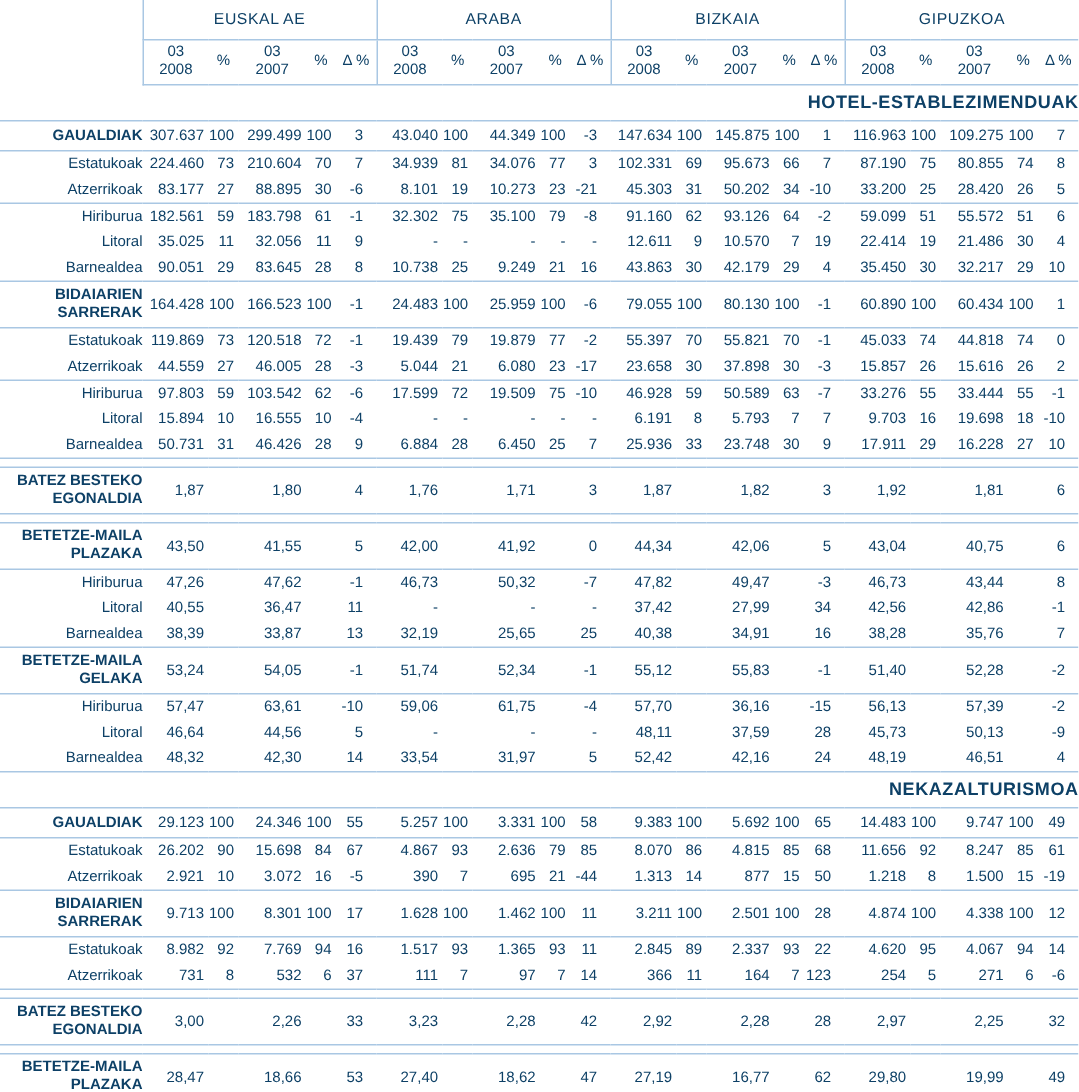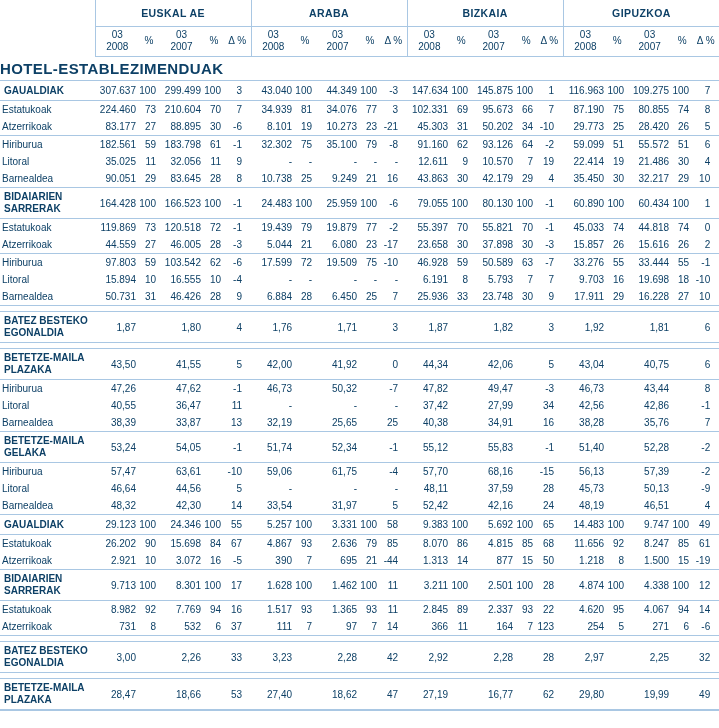--- a/index.html
+++ b/index.html
@@ -11,35 +11,35 @@
     width:719px;height:728px;overflow:hidden;
     font-family:"Liberation Sans","DejaVu Sans",sans-serif;
     font-size:10px;color:var(--ink);
   }
   table{
     border-collapse:collapse;table-layout:fixed;width:719px;
     border-bottom:2px solid var(--line);
   }
   td,th{padding:0;vertical-align:middle;font-weight:normal;line-height:13px;}
   th.region{
-    font-weight:bold;font-size:10.5px;letter-spacing:.4px;text-align:center;
+    font-weight:normal;font-size:10.5px;letter-spacing:.4px;text-align:center;
     padding:7px 0 6px 0;
   }
   th.colhead{
     text-align:center;white-space:pre-line;line-height:12px;padding:2px 0 3px 0;
   }
   .gl{border-left:1px solid var(--line);}
   .bb{border-bottom:1px solid var(--line);}
   tr.b td{border-bottom:1px solid var(--line);}
   tr.title td{
-    text-align:left;font-weight:bold;font-size:15px;letter-spacing:.4px;
+    text-align:right;font-weight:bold;font-size:12px;letter-spacing:.4px;
     padding:5px 0 5px 0;border-bottom:1px solid var(--line);
   }
   tr.spacer td{height:5px;border-bottom:1px solid var(--line);}
-  td.lbl{text-align:left;padding-left:4px;line-height:12px;}
+  td.lbl{text-align:right;padding-left:4px;line-height:12px;}
   td.lbl.sub{padding-left:2px;}
   tr.boldrow td{font-weight:bold;}
   tr.boldrow td.num{font-weight:normal;}
   td.num{text-align:right;padding-right:3px;white-space:nowrap;}
   td.num.dlt{padding-right:9px;}
   tr.datarow td{padding-top:2px;padding-bottom:2px;}
   tr.boldrow td{padding-top:3px;padding-bottom:3px;}
 </style>
 </head>
 <body>
@@ -168,21 +168,21 @@
         <td class="num">8.101</td>
         <td class="num">19</td>
         <td class="num">10.273</td>
         <td class="num">23</td>
         <td class="num dlt">-21</td>
         <td class="num">45.303</td>
         <td class="num">31</td>
         <td class="num">50.202</td>
         <td class="num">34</td>
         <td class="num dlt">-10</td>
-        <td class="num">29.773</td>
+        <td class="num">33.200</td>
         <td class="num">25</td>
         <td class="num">28.420</td>
         <td class="num">26</td>
         <td class="num dlt">5</td>
       </tr>
       <tr class="datarow">
         <td class="lbl sub">Hiriburua</td>
         <td class="num">182.561</td>
         <td class="num">59</td>
         <td class="num">183.798</td>
@@ -539,21 +539,21 @@
         <td class="num">63,61</td>
         <td class="num"></td>
         <td class="num dlt">-10</td>
         <td class="num">59,06</td>
         <td class="num"></td>
         <td class="num">61,75</td>
         <td class="num"></td>
         <td class="num dlt">-4</td>
         <td class="num">57,70</td>
         <td class="num"></td>
-        <td class="num">68,16</td>
+        <td class="num">36,16</td>
         <td class="num"></td>
         <td class="num dlt">-15</td>
         <td class="num">56,13</td>
         <td class="num"></td>
         <td class="num">57,39</td>
         <td class="num"></td>
         <td class="num dlt">-2</td>
       </tr>
       <tr class="datarow">
         <td class="lbl sub">Litoral</td>
@@ -593,20 +593,23 @@
         <td class="num">52,42</td>
         <td class="num"></td>
         <td class="num">42,16</td>
         <td class="num"></td>
         <td class="num dlt">24</td>
         <td class="num">48,19</td>
         <td class="num"></td>
         <td class="num">46,51</td>
         <td class="num"></td>
         <td class="num dlt">4</td>
+      </tr>
+      <tr class="title">
+        <td colspan="21">NEKAZALTURISMOA</td>
       </tr>
       <tr class="datarow boldrow b">
         <td class="lbl">GAUALDIAK</td>
         <td class="num">29.123</td>
         <td class="num">100</td>
         <td class="num">24.346</td>
         <td class="num">100</td>
         <td class="num dlt">55</td>
         <td class="num">5.257</td>
         <td class="num">100</td>

